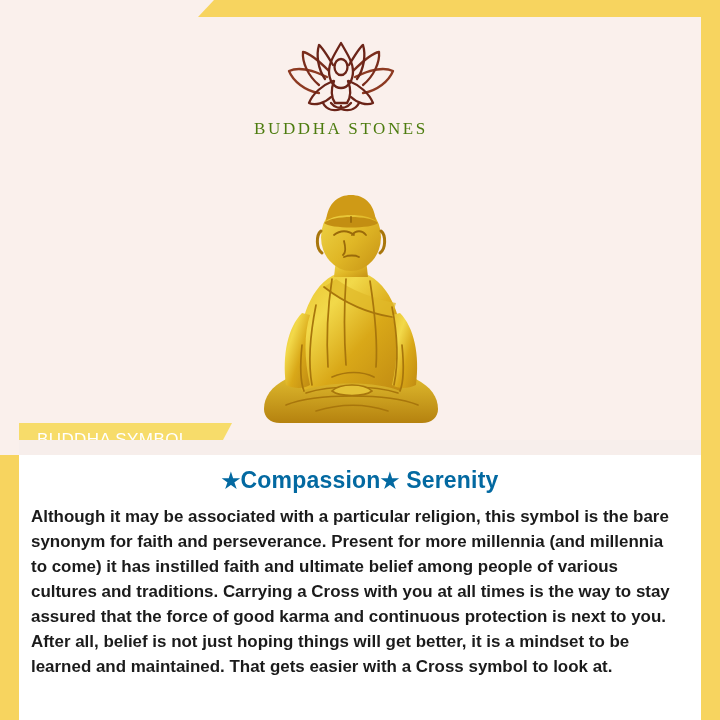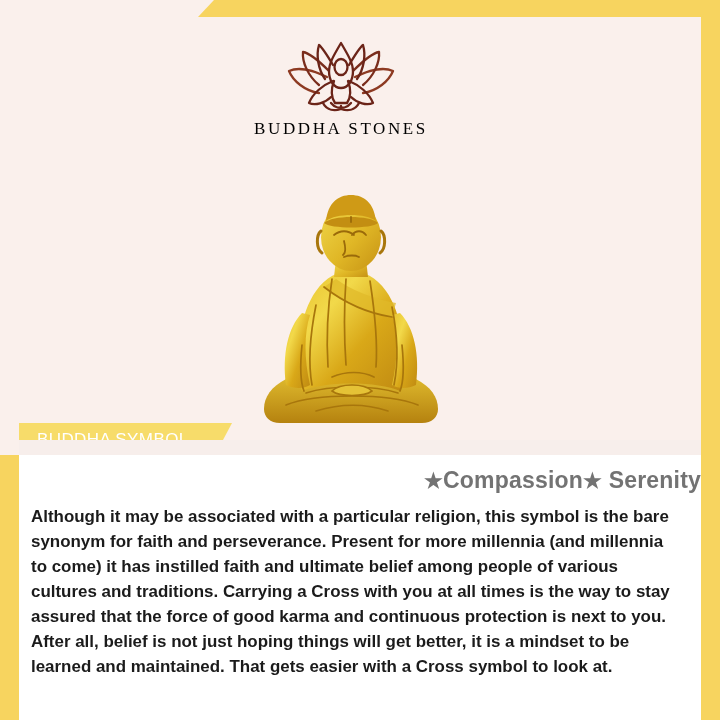--- a/index.html
+++ b/index.html
@@ -71,21 +71,21 @@
     display: block;
     margin: 0 auto;
     width: 124px;
     height: 72px;
   }
   .logo-word {
     margin-top: 6px;
     font-family: "Liberation Serif", serif;
     font-size: 17px;
     letter-spacing: 2.6px;
-    color: #000000;
+    color: #4d7c0f;
     font-weight: 400;
   }
 
   
   .title-band {
     position: absolute;
     left: 152px;
     top: 128px;
     width: 420px;
     height: 46px;
@@ -148,25 +148,25 @@
   .lower-panel {
     position: absolute;
     left: 19px;
     top: 455px;
     width: 682px;
     height: 265px;
     background: #ffffff;
   }
   .headline {
     margin: 12px 0 0 0;
-    text-align: right;
+    text-align: center;
     font-family: "Liberation Sans Narrow", "Liberation Sans", sans-serif;
     font-size: 23px;
     font-weight: 700;
-    color: #737373;
+    color: #0369a1;
     letter-spacing: 0.2px;
   }
   .headline .star { font-size: 21px; }
 
   .body-copy {
     margin: 10px 12px 0 12px;
     font-size: 17.2px;
     line-height: 25px;
     color: #1b1b1b;
     font-weight: 600;

